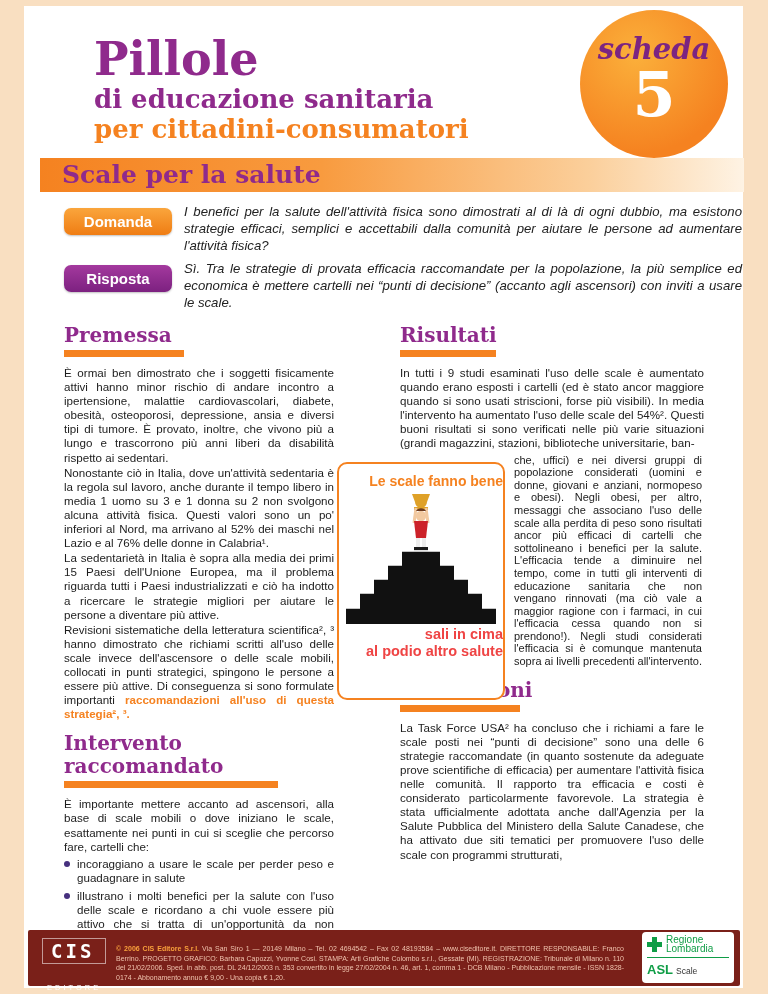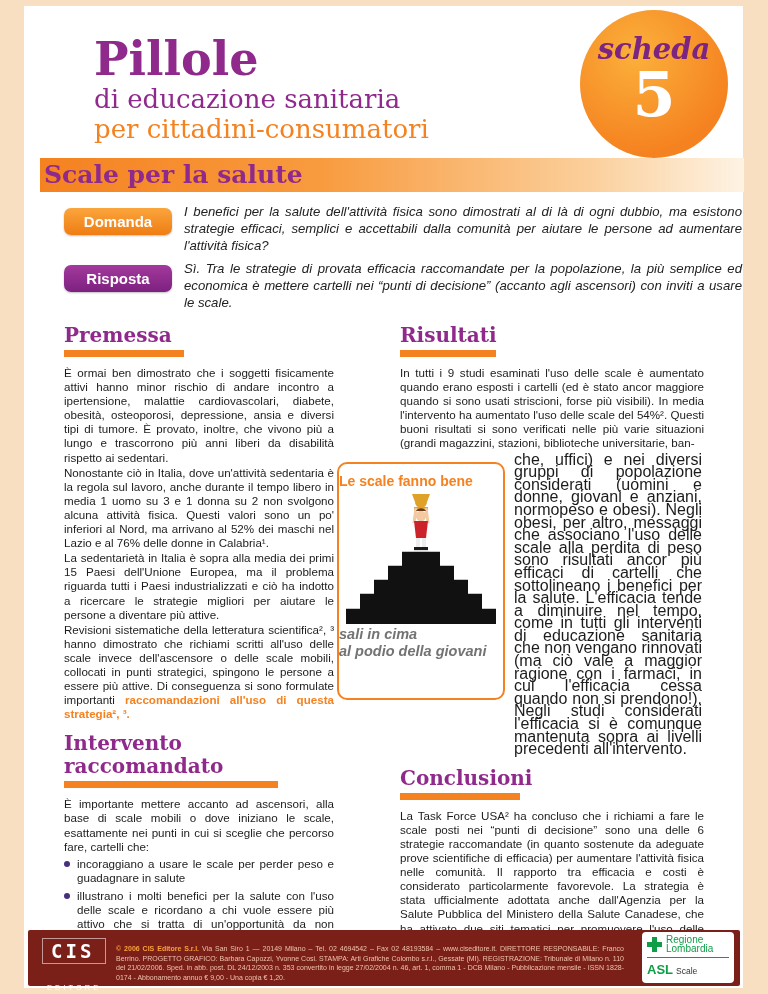--- a/index.html
+++ b/index.html
@@ -19,21 +19,21 @@
 
   
   .masthead { position:absolute; left:70px; top:30px; }
   .masthead-title {
     font-family:"DejaVu Serif", serif;
     font-weight:bold; font-size:46px; line-height:1.02;
     color:#8F2A8C; margin:0;
   }
   .masthead-sub {
     font-family:"DejaVu Serif", serif;
-    font-weight:normal; font-size:26px; line-height:1.08;
+    font-weight:bold; font-size:26px; line-height:1.08;
     margin:2px 0 0 0;
   }
   .sub-purple { color:#8F2A8C; }
   .sub-orange { color:#F58220; }
 
   .badge {
     position:absolute; left:556px; top:4px;
     width:148px; height:148px; border-radius:50%;
     background:radial-gradient(circle at 38% 30%, #FBB03B, #F58220 72%);
     text-align:center;
@@ -48,21 +48,21 @@
   }
 
   
   .title-bar {
     position:absolute; left:16px; top:152px; width:704px; height:34px;
     background:linear-gradient(90deg,#F58220 0%, #F89B3F 40%, #FBCF9B 78%, #FEF3E4 100%);
   }
   .title-bar-text {
     font-family:"DejaVu Serif", serif; font-weight:bold;
     font-size:25px; color:#8F2A8C;
-    line-height:34px; padding-left:4px;
+    line-height:34px; padding-left:22px;
   }
 
   
   .qa-label {
     position:absolute; left:40px; width:108px; height:27px;
     border-radius:7px; color:#fff; font-weight:bold; font-size:15px;
     text-align:center; line-height:27px;
     box-shadow:0 1px 2px rgba(0,0,0,.25);
   }
   .q-label { top:202px; background:linear-gradient(180deg,#FAA53C,#EF7D14); }
@@ -91,43 +91,43 @@
   .bar-conclusioni{ width:120px; }
 
   .body-text {
     font-size:11.6px; line-height:14.1px; color:#1c1c1c;
     text-align:justify; margin:0 0 1px 0;
   }
   .highlight-orange { color:#F58220; font-weight:bold; }
 
   .side-text {
     width:188px; margin-left:114px; margin-top:3px;
-    font-size:16px; line-height:12.6px;
+    font-size:11px; line-height:12.6px;
   }
   .mt-sec { margin-top:11px; }
 
   .bullet-list { list-style:none; margin:3px 0 0 0; padding:0; }
   .bullet-list li { position:relative; padding-left:13px; margin-bottom:4px; }
   .bullet-dot {
     position:absolute; left:0; top:4px;
     width:6px; height:6px; border-radius:50%; background:#46307E;
   }
 
   
   .illus-box {
     position:absolute; left:313px; top:456px;
     width:168px; height:238px;
     background:#fff; border:2px solid #F58220; border-radius:10px;
-    z-index:2; text-align:left;
+    z-index:2; text-align:right;
   }
   .illus-title { color:#F58220; font-weight:bold; font-size:14px; margin-top:9px; }
   .illus-box svg { display:block; margin:3px auto 0 auto; }
   .illus-caption {
-    font-weight:bold; font-style:italic; font-size:14.5px; line-height:17px;
-    color:#737373; margin-top:2px;
+    font-weight:bold; font-size:14.5px; line-height:17px;
+    color:#ef4444; margin-top:2px;
   }
 
   
   .footer {
     position:absolute; left:4px; top:924px; width:712px; height:56px;
     background:#7A2019; border-radius:2px; z-index:5;
   }
   .cis-logo { position:absolute; left:14px; top:8px; text-align:center; color:#fff; }
   .cis-mark {
     font-family:"DejaVu Sans Mono", monospace; font-weight:bold;
@@ -224,21 +224,21 @@
         <rect x="76" y="46" width="4" height="10" fill="#EDEDED"></rect>
         <rect x="68" y="55" width="7" height="3.5" fill="#1a1a1a"></rect>
         <rect x="75" y="55" width="7" height="3.5" fill="#1a1a1a"></rect>
       </g>
 
       <polygon fill="#111111" points="0,132 0,116 14,116 14,101 28,101 28,87 42,87 42,73 56,73 56,59 94,59 94,73 108,73 108,87 122,87 122,101 136,101 136,116 150,116 150,132"></polygon>
       <path d="M14,116 H0 M28,101 H14 M42,87 H28 M56,73 H42 M94,59 H56 M108,73 H94 M122,87 H108 M136,101 H122 M150,116 H136" stroke="#ffffff" stroke-width="1.4" fill="none"></path>
     </svg>
     <div class="illus-caption">
       <div>sali in cima</div>
-      <div>al podio della giovani</div>
+      <div>al podio altro salute</div>
     </div>
   </div>
 
   <div class="footer">
     <div class="cis-logo">
       <div class="cis-mark">CIS</div>
       <div class="cis-sub">EDITORE</div>
     </div>
     <p class="fine-print"><span class="fine-lead">© 2006 CIS Editore S.r.l.</span><span>Via San Siro 1 — 20149 Milano – Tel. 02 4694542 – Fax 02 48193584 – www.ciseditore.it. DIRETTORE RESPONSABILE: Franco Berrino. PROGETTO GRAFICO: Barbara Capozzi, Yvonne Cosi. STAMPA: Arti Grafiche Colombo s.r.l., Gessate (MI). REGISTRAZIONE: Tribunale di Milano n. 110 del 21/02/2006. Sped. in abb. post. DL 24/12/2003 n. 353 convertito in legge 27/02/2004 n. 46, art. 1, comma 1 - DCB Milano - Pubblicazione mensile - ISSN 1828-0174 - Abbonamento annuo € 9,00 - Una copia € 1,20.</span></p>
 

